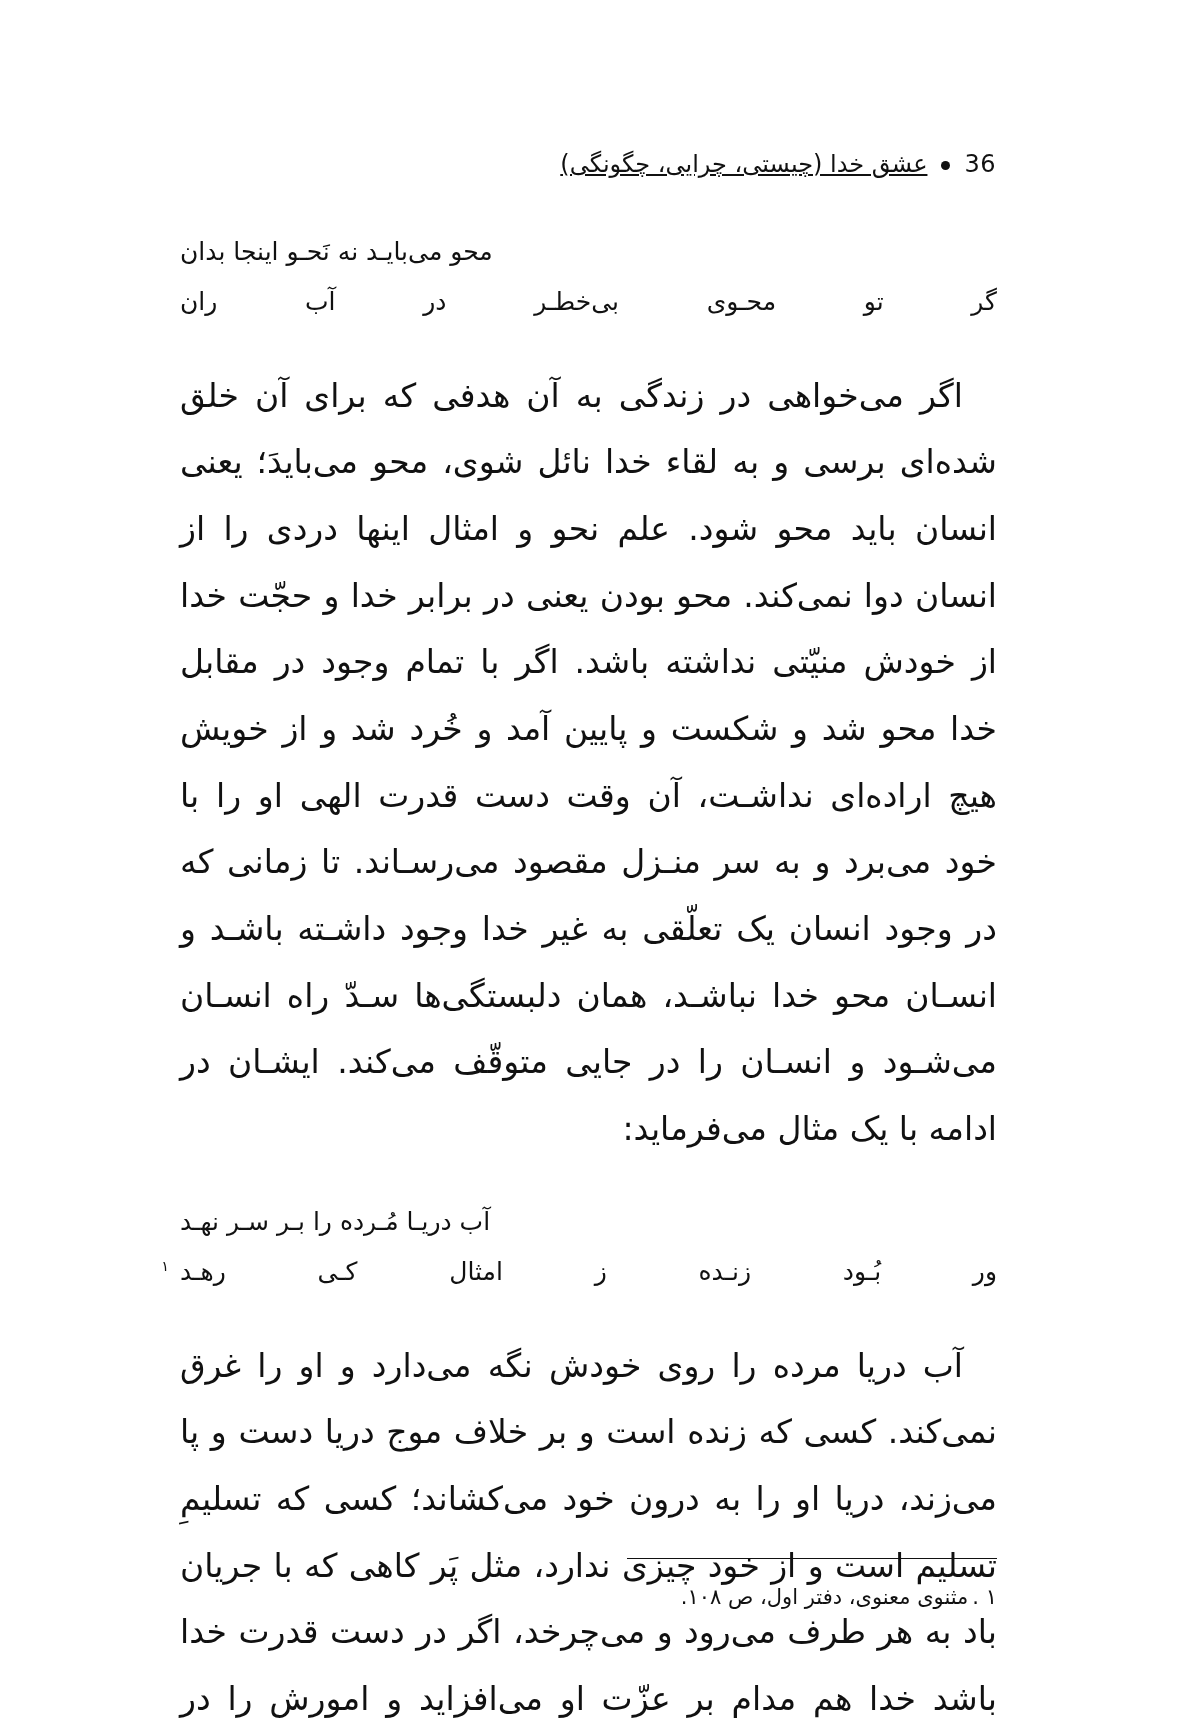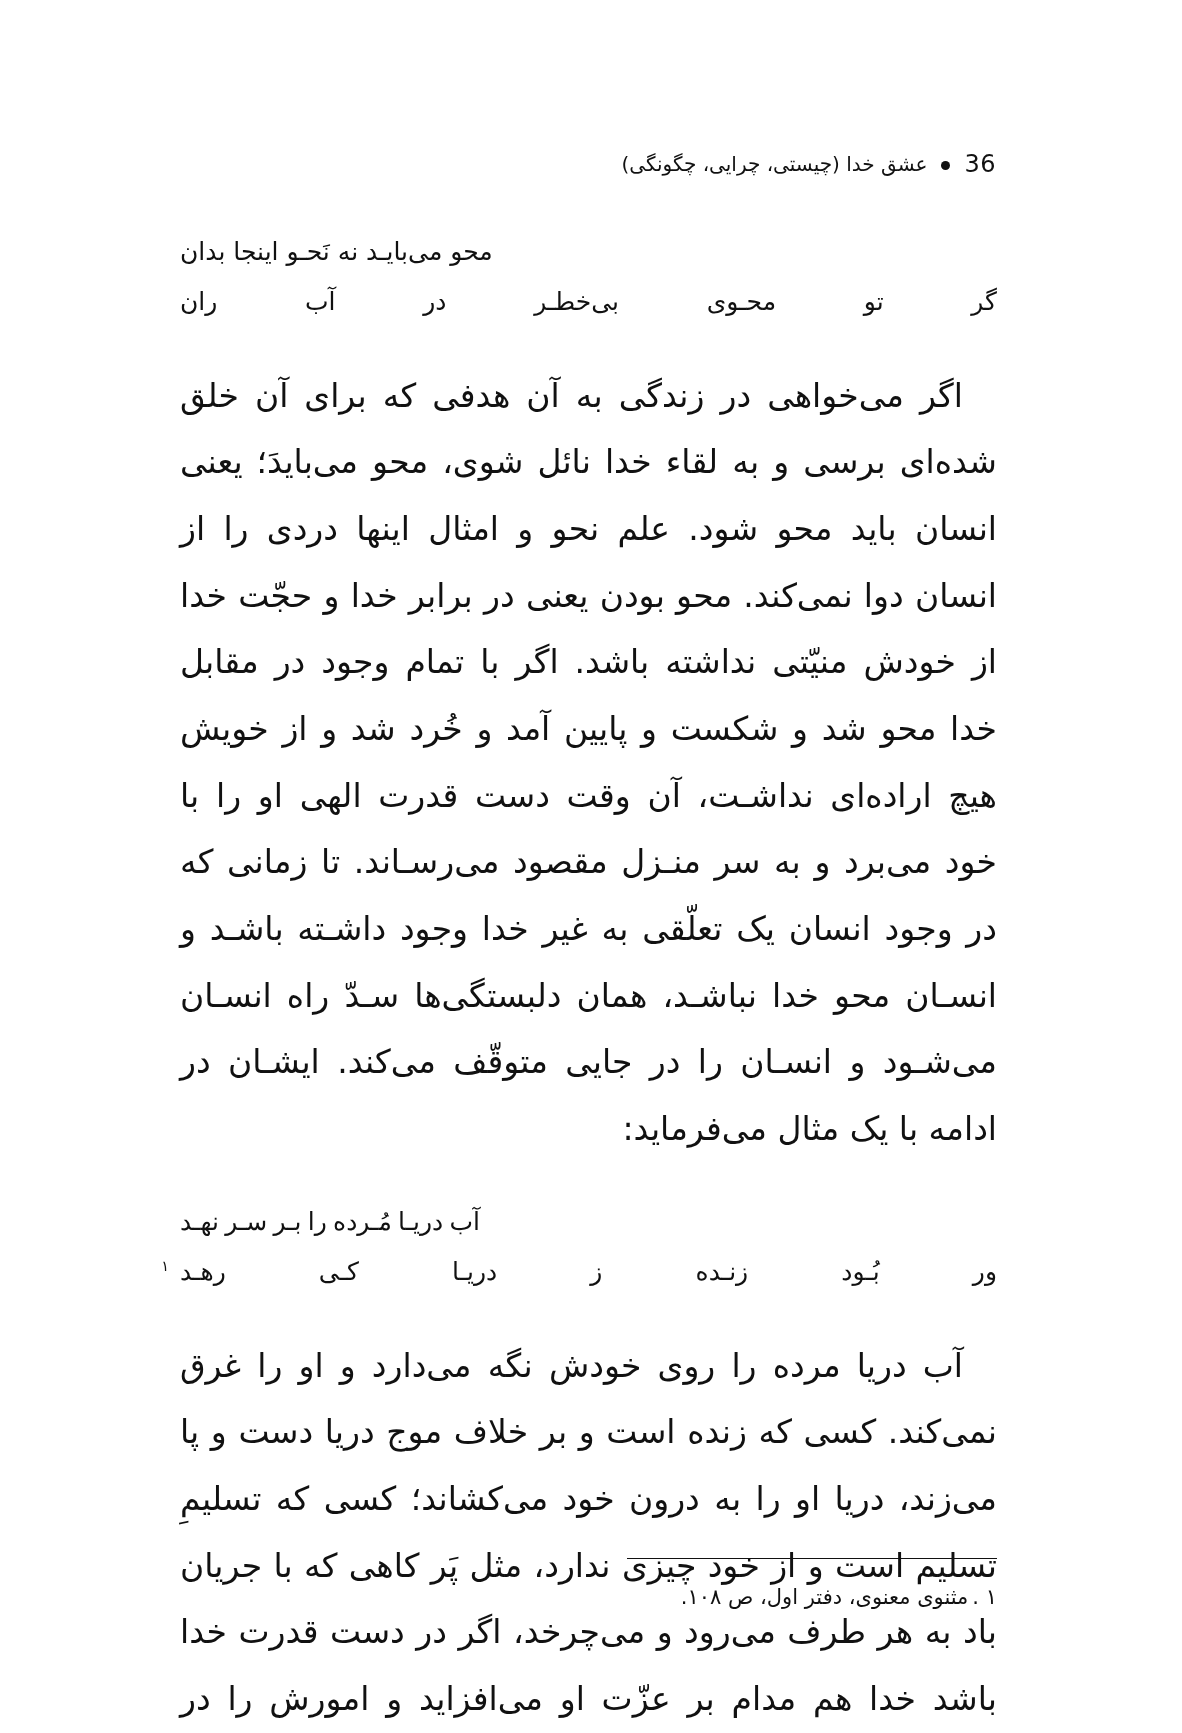--- a/index.html
+++ b/index.html
@@ -42,22 +42,23 @@
     display: inline-block;
     width: 9px;
     height: 9px;
     border-radius: 50%;
     background: #111111;
     flex: 0 0 auto;
     position: relative;
     top: 1px;
   }
   .head-title {
-    font-size: 20px;
+    font-size: 24px;
     white-space: nowrap;
+    text-decoration: underline;
   }
 
   
   .couplet {
     margin: 0 0 4px 0;
   }
   .verse {
     font-size: 25px;
     line-height: 2.0;
     white-space: nowrap;
@@ -84,21 +85,21 @@
   p.body {
     font-size: 33px;
     line-height: 2.02;
     text-align: justify;
     text-align-last: right;
     margin: 36px 0 0 0;
     text-indent: 34px;
   }
 
   
-  .gap-before-couplet { margin-top: 34px; font-family: Liberation Serif, serif; }
+  .gap-before-couplet { margin-top: 34px; }
   .gap-after-couplet { margin-top: 40px; }
 
   
   .footnote-area {
     position: absolute;
     left: 180px;
     right: 185px;
     bottom: 118px;
   }
   .footnote-rule {
@@ -135,21 +136,21 @@
 
   <div class="couplet couplet-1">
     <div class="verse verse-first">محو می‌بایـد نه نَحـو اینجا بدان</div>
     <div class="verse verse-second"><span>گر تو محـوی بی‌خطـر در آب ران</span></div>
   </div>
 
   <p class="body">اگر می‌خواهی در زندگی به آن هدفی که برای آن خلق شده‌ای برسی و به لقاء خدا نائل شوی، محو می‌بایدَ؛ یعنی انسان باید محو شود. علم نحو و امثال اینها دردی را از انسان دوا نمی‌کند. محو بودن یعنی در برابر خدا و حجّت خدا از خودش منیّتی نداشته باشد. اگر با تمام وجود در مقابل خدا محو شد و شکست و پایین آمد و خُرد شد و از خویش هیچ اراده‌ای نداشـت، آن وقت دست قدرت الهی او را با خود می‌برد و به سر منـزل مقصود می‌رسـاند. تا زمانی که در وجود انسان یک تعلّقی به غیر خدا وجود داشـته باشـد و انسـان محو خدا نباشـد، همان دلبستگی‌ها سـدّ راه انسـان می‌شـود و انسـان را در جایی متوقّف می‌کند. ایشـان در ادامه با یک مثال می‌فرماید:</p>
 
   <div class="couplet couplet-2 gap-before-couplet">
     <div class="verse verse-first">آب دریـا مُـرده را بـر سـر نهـد</div>
-    <div class="verse verse-second"><span>ور بُـود زنـده ز دریـا کـی رهـد</span><sup class="fn-ref">۱</sup></div>
+    <div class="verse verse-second"><span>ور بُـود زنـده ز امثال کـی رهـد</span><sup class="fn-ref">۱</sup></div>
   </div>
 
   <p class="body gap-after-couplet">آب دریا مرده را روی خودش نگه می‌دارد و او را غرق نمی‌کند. کسی که زنده است و بر خلاف موج دریا دست و پا می‌زند، دریا او را به درون خود می‌کشاند؛ کسی که تسلیمِ تسلیم است و از خود چیزی ندارد، مثل پَر کاهی که با جریان باد به هر طرف می‌رود و می‌چرخد، اگر در دست قدرت خدا باشد خدا هم مدام بر عزّت او می‌افزاید و امورش را در دست</p>
 
   <div class="footnote-area">
     <div class="footnote-rule"></div>
     <div class="footnote-text">
       <span class="fn-num">۱ .</span><span>مثنوی معنوی، دفتر اول، ص ۱۰۸.</span>
     </div>
   </div>

